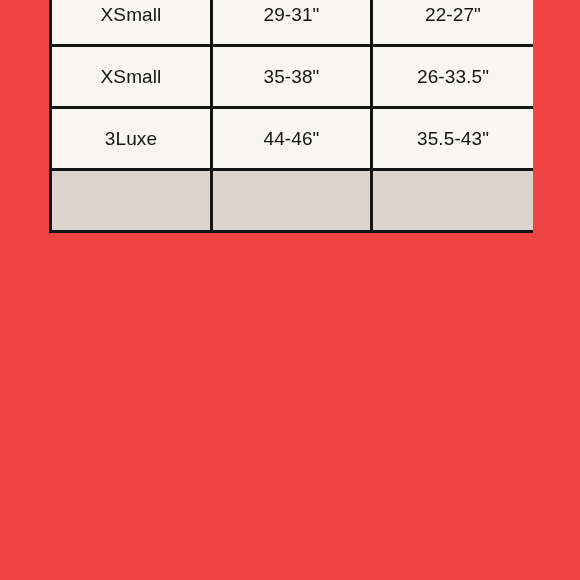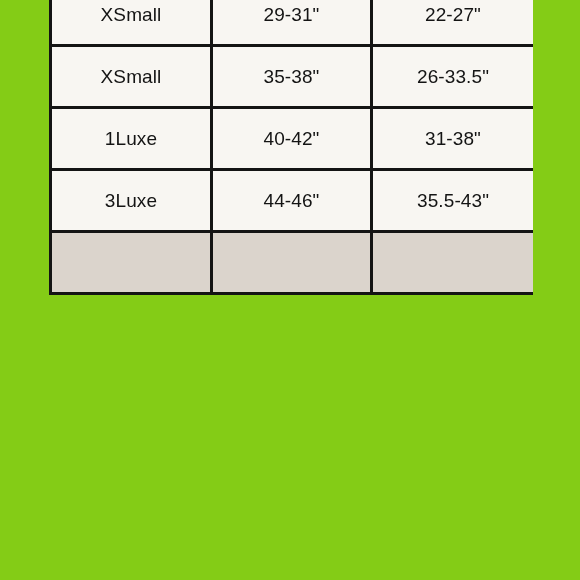--- a/index.html
+++ b/index.html
@@ -12,21 +12,21 @@
     overflow: hidden;
     background: #faf8f4;
     font-family: "Liberation Sans", sans-serif;
     -webkit-font-smoothing: antialiased;
   }
 
   #screen {
     position: relative;
     width: 580px;
     height: 580px;
-    background: #84cc16;
+    background: #ef4444;
     overflow: hidden;
   }
 
   
   #table-viewport {
     position: absolute;
     left: 49px;
     top: -18px;
     width: 484px;
     overflow: hidden;
@@ -84,25 +84,20 @@
             <td>XSmall</td>
             <td>29-31"</td>
             <td>22-27"</td>
           </tr>
           <tr class="row-light">
             <td>XSmall</td>
             <td>35-38"</td>
             <td>26-33.5"</td>
           </tr>
           <tr class="row-light">
-            <td>1Luxe</td>
-            <td>40-42"</td>
-            <td>31-38"</td>
-          </tr>
-          <tr class="row-light">
             <td>3Luxe</td>
             <td>44-46"</td>
             <td>35.5-43"</td>
           </tr>
           <tr class="row-shaded">
             <td></td>
             <td></td>
             <td></td>
           </tr>
         </tbody>

